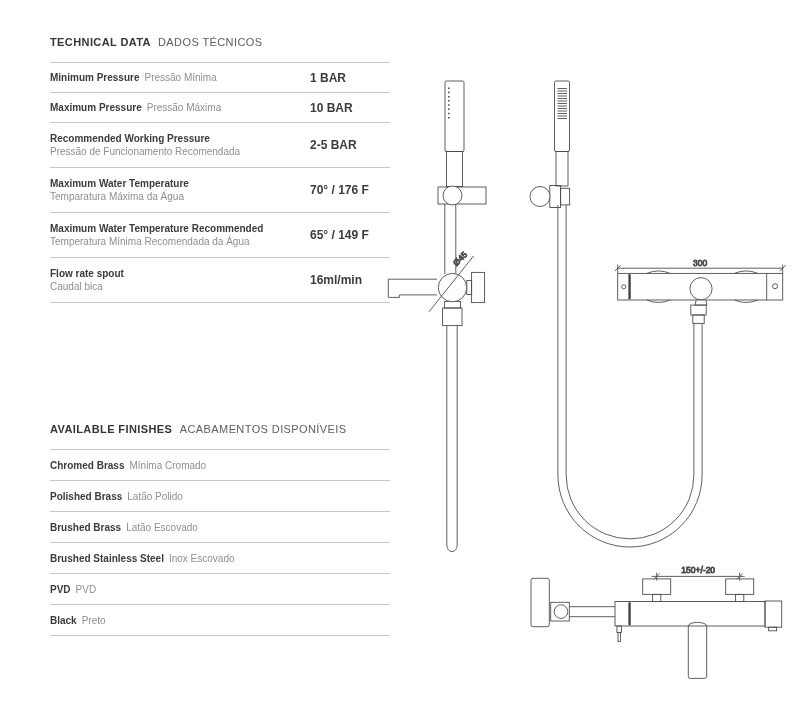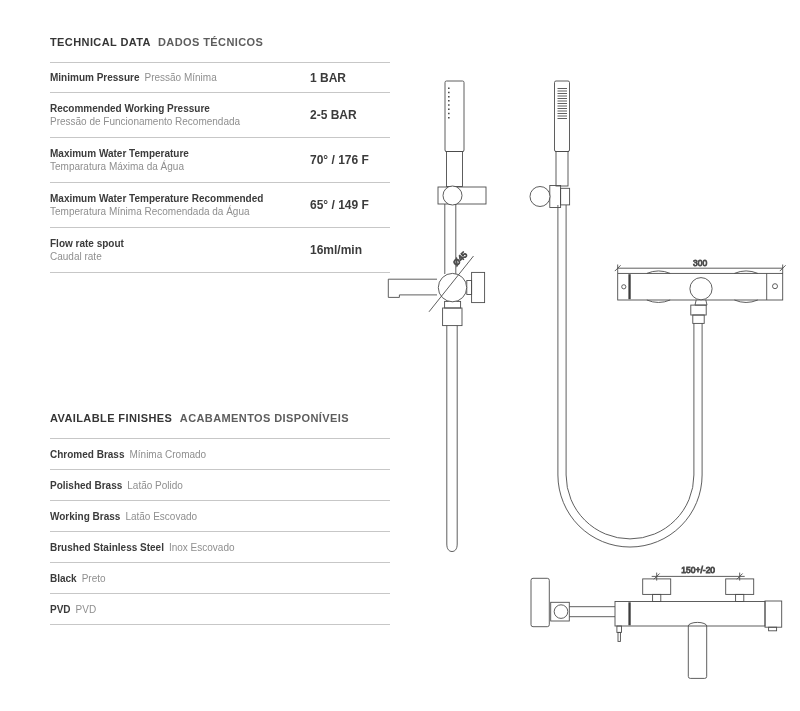--- a/index.html
+++ b/index.html
@@ -1,22 +1,22 @@
 <!DOCTYPE html>
 <html><head>
 <meta charset="utf-8">
 <style>
   html,body{margin:0;padding:0;background:#ffffff;}
   .page{position:relative;width:800px;height:711px;background:#ffffff;overflow:hidden;
         font-family:"Liberation Sans", sans-serif;color:#3b3b3b;}
   .section{position:absolute;left:50px;width:340px;}
   .sec1{top:36px;}
-  .sec2{top:412px;}
+  .sec2{top:423px;}
   .sec-title{margin:0 0 14px 0;font-size:11px;font-weight:bold;letter-spacing:.4px;color:#353535;}
-  .sec-title .pt{font-weight:bold;color:#5d5d5d;margin-left:4px;}
+  .sec-title .pt{font-weight:normal;color:#5d5d5d;margin-left:4px;}
   .tbl{border-top:1px solid #c7c7c7;}
   .row{position:relative;border-bottom:1px solid #c7c7c7;padding:8px 0;
        font-size:10px;line-height:13px;}
   .row.two-line{padding:9px 0;}
   .row .en{font-weight:bold;color:#3b3b3b;}
   .row .pt{color:#8f8f8f;margin-left:5px;}
   .row.two-line .pt{display:block;margin-left:0;}
   .row .val{position:absolute;left:260px;top:50%;transform:translateY(-50%);
             font-size:12px;font-weight:bold;color:#3b3b3b;white-space:nowrap;}
   .fin .row{padding:8.5px 0;}
@@ -33,39 +33,43 @@
       <span class="en">TECHNICAL DATA</span>
       <span class="pt">DADOS TÉCNICOS</span>
     </h2>
     <div class="tbl">
 
         <div class="row">
           <span class="en">Minimum Pressure</span><span class="pt">Pressão Mínima</span>
           <span class="val">1 BAR</span>
         </div>
 
+        <div class="row">
+          <span class="en">Maximum Pressure</span><span class="pt">Pressão Máxima</span>
+          <span class="val">10 BAR</span>
+        </div>
 
         <div class="row two-line">
           <span class="en">Recommended Working Pressure</span><span class="pt">Pressão de Funcionamento Recomendada</span>
           <span class="val">2-5 BAR</span>
         </div>
 
         <div class="row two-line">
           <span class="en">Maximum Water Temperature</span><span class="pt">Temparatura Máxima da Água</span>
           <span class="val">70° / 176 F</span>
         </div>
 
         <div class="row two-line">
           <span class="en">Maximum Water Temperature Recommended</span><span class="pt">Temperatura Mínima Recomendada da Água</span>
           <span class="val">65° / 149 F</span>
         </div>
 
 
         <div class="row two-line">
-          <span class="en">Flow rate spout</span><span class="pt">Caudal rate</span>
+          <span class="en">Flow rate spout</span><span class="pt">Caudal bica</span>
           <span class="val">16ml/min</span>
         </div>
 
     </div>
   </section>
 
   <section class="section sec2">
     <h2 class="sec-title">
       <span class="en">AVAILABLE FINISHES</span>
       <span class="pt">ACABAMENTOS DISPONÍVEIS</span>
@@ -74,34 +78,34 @@
 
         <div class="row">
           <span class="en">Chromed Brass</span><span class="pt">Mínima Cromado</span>
         </div>
 
         <div class="row">
           <span class="en">Polished Brass</span><span class="pt">Latão Polido</span>
         </div>
 
         <div class="row">
-          <span class="en">Working Brass</span><span class="pt">Latão Escovado</span>
+          <span class="en">Brushed Brass</span><span class="pt">Latão Escovado</span>
         </div>
 
         <div class="row">
           <span class="en">Brushed Stainless Steel</span><span class="pt">Inox Escovado</span>
         </div>
 
 
         <div class="row">
-          <span class="en">Black</span><span class="pt">Preto</span>
+          <span class="en">PVD</span><span class="pt">PVD</span>
         </div>
 
         <div class="row">
-          <span class="en">PVD</span><span class="pt">PVD</span>
+          <span class="en">Black</span><span class="pt">Preto</span>
         </div>
 
     </div>
   </section>
 
   <svg class="drawings" width="800" height="711" viewBox="0 0 800 711" fill="none" stroke="#4d4d4d" stroke-width="0.9">
 
     <g>
       <rect x="445" y="81" width="19" height="70.5" rx="1.5"></rect>
       <line x1="445.5" y1="151.5" x2="463.5" y2="151.5"></line>

